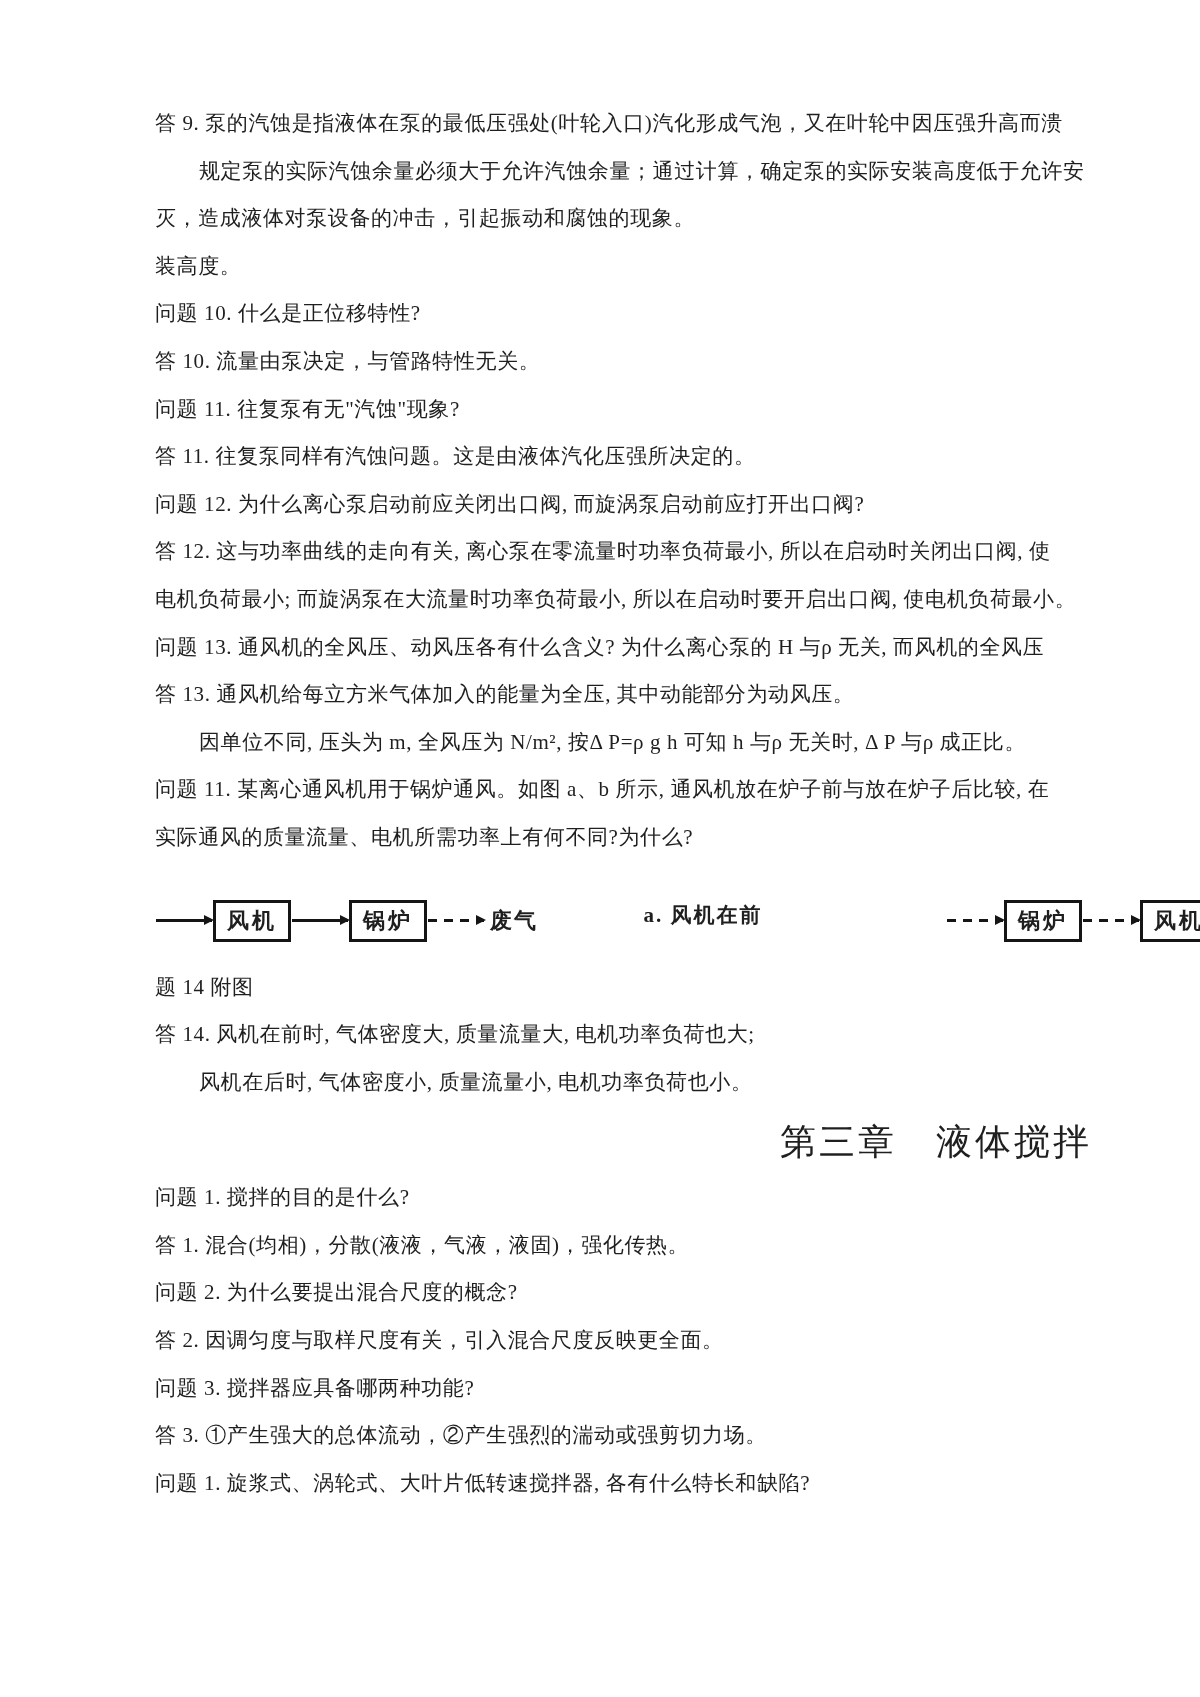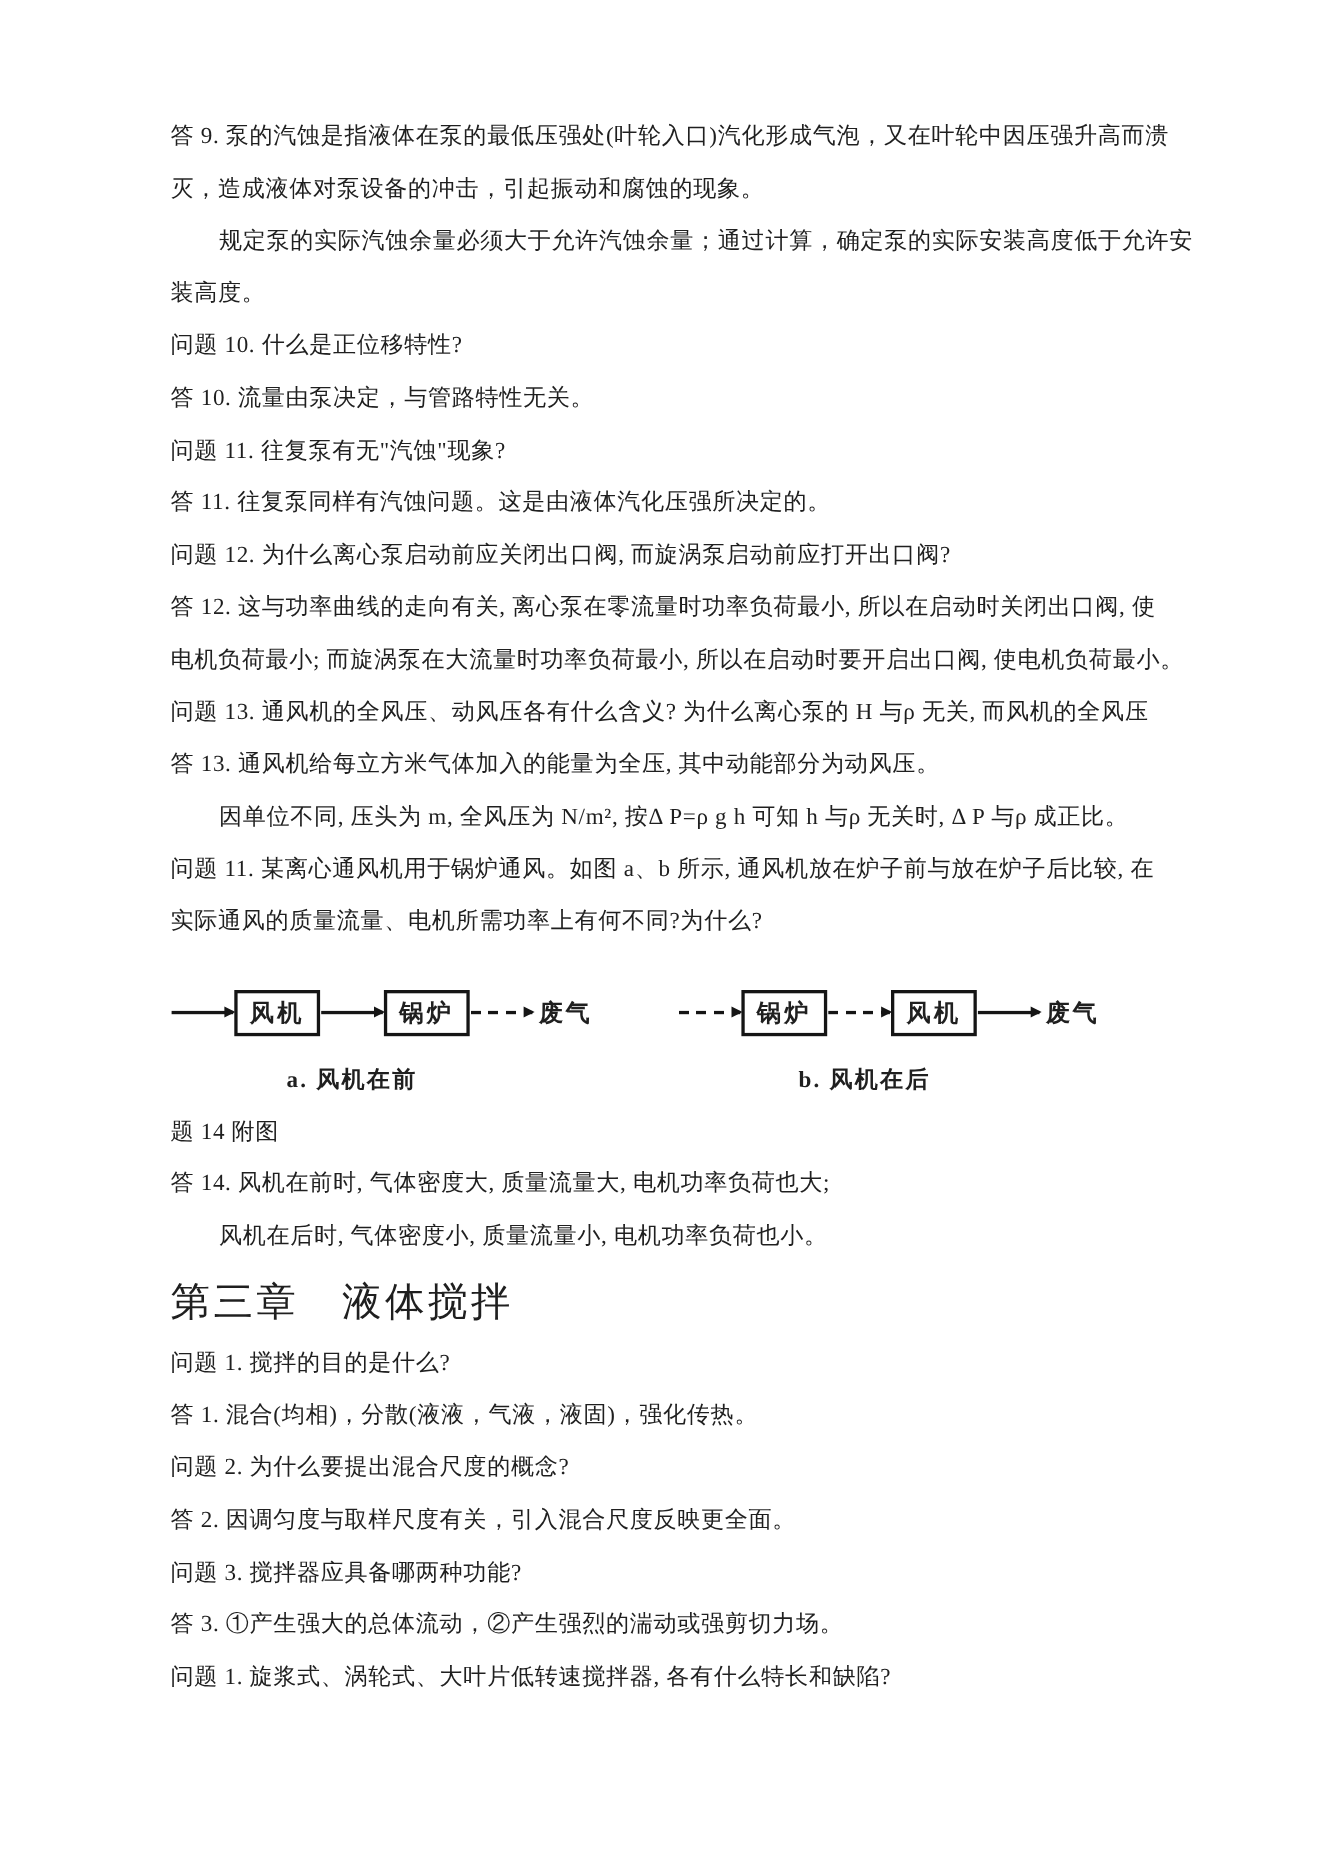--- a/index.html
+++ b/index.html
@@ -16,31 +16,31 @@
     font-size:21px;
     line-height:47.6px;
     white-space:nowrap;
     letter-spacing:0.6px;
   }
   .indent{padding-left:44px;}
   sub.subT{font-size:0.62em;letter-spacing:0;}
   
   .chapter{
     margin:10px 0 6px;
-    text-align:left;
+    text-align:right;
     font-size:36px;
     line-height:52px;
     letter-spacing:3px;
     white-space:nowrap;
     font-weight:400;
   }
   
   .figure{margin:26px 0 10px;}
   .diagrams{display:flex;align-items:flex-start;gap:78px;}
-  .diagram{display:flex;flex-direction:column;}
+  .diagram{display:flex;flex-direction:row;}
   .flow{display:flex;align-items:center;height:66px;}
   .fbox{
     border:3px solid #151515;
     padding:7px 11px;
     font-weight:700;
     font-size:22px;
     line-height:1;
     letter-spacing:3px;
     white-space:nowrap;
   }
@@ -80,22 +80,22 @@
   }
   .caption-a{width:330px;}
   .caption-b{width:340px;}
 </style>
 </head>
 <body>
 
 <div class="page">
 
   <p class="ln">答 9. 泵的汽蚀是指液体在泵的最低压强处(叶轮入口)汽化形成气泡，又在叶轮中因压强升高而溃</p>
+  <p class="ln indent">规定泵的实际汽蚀余量必须大于允许汽蚀余量；通过计算，确定泵的实际安装高度低于允许安</p>
   <p class="ln">灭，造成液体对泵设备的冲击，引起振动和腐蚀的现象。</p>
-  <p class="ln indent">规定泵的实际汽蚀余量必须大于允许汽蚀余量；通过计算，确定泵的实际安装高度低于允许安</p>
   <p class="ln">装高度。</p>
   <p class="ln">问题 10. 什么是正位移特性?</p>
   <p class="ln">答 10. 流量由泵决定，与管路特性无关。</p>
   <p class="ln">问题 11. 往复泵有无"汽蚀"现象?</p>
   <p class="ln">答 11. 往复泵同样有汽蚀问题。这是由液体汽化压强所决定的。</p>
   <p class="ln">问题 12. 为什么离心泵启动前应关闭出口阀, 而旋涡泵启动前应打开出口阀?</p>
   <p class="ln">答 12. 这与功率曲线的走向有关, 离心泵在零流量时功率负荷最小, 所以在启动时关闭出口阀, 使</p>
   <p class="ln">电机负荷最小; 而旋涡泵在大流量时功率负荷最小, 所以在启动时要开启出口阀, 使电机负荷最小。</p>
   <p class="ln">问题 13. 通风机的全风压、动风压各有什么含义? 为什么离心泵的 H 与ρ 无关, 而风机的全风压</p>
   <p class="ln">答 13. 通风机给每立方米气体加入的能量为全压, 其中动能部分为动风压。</p>

